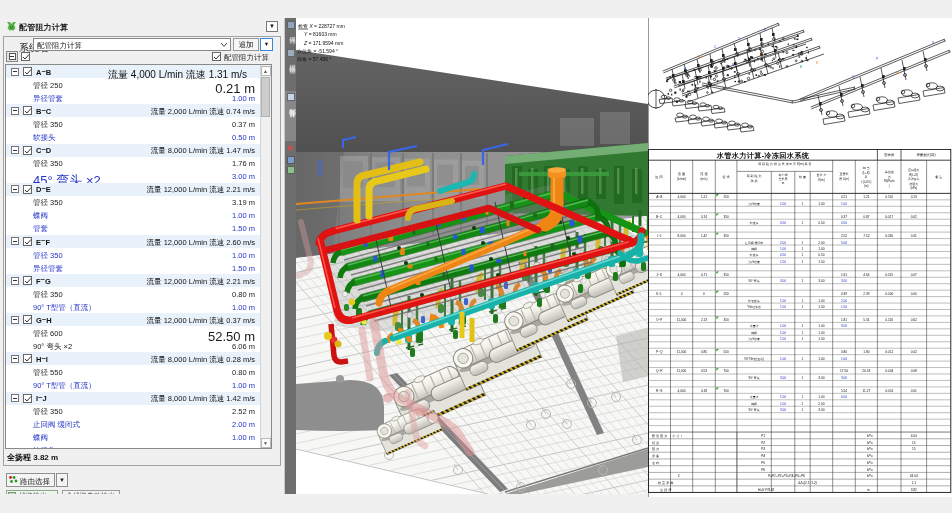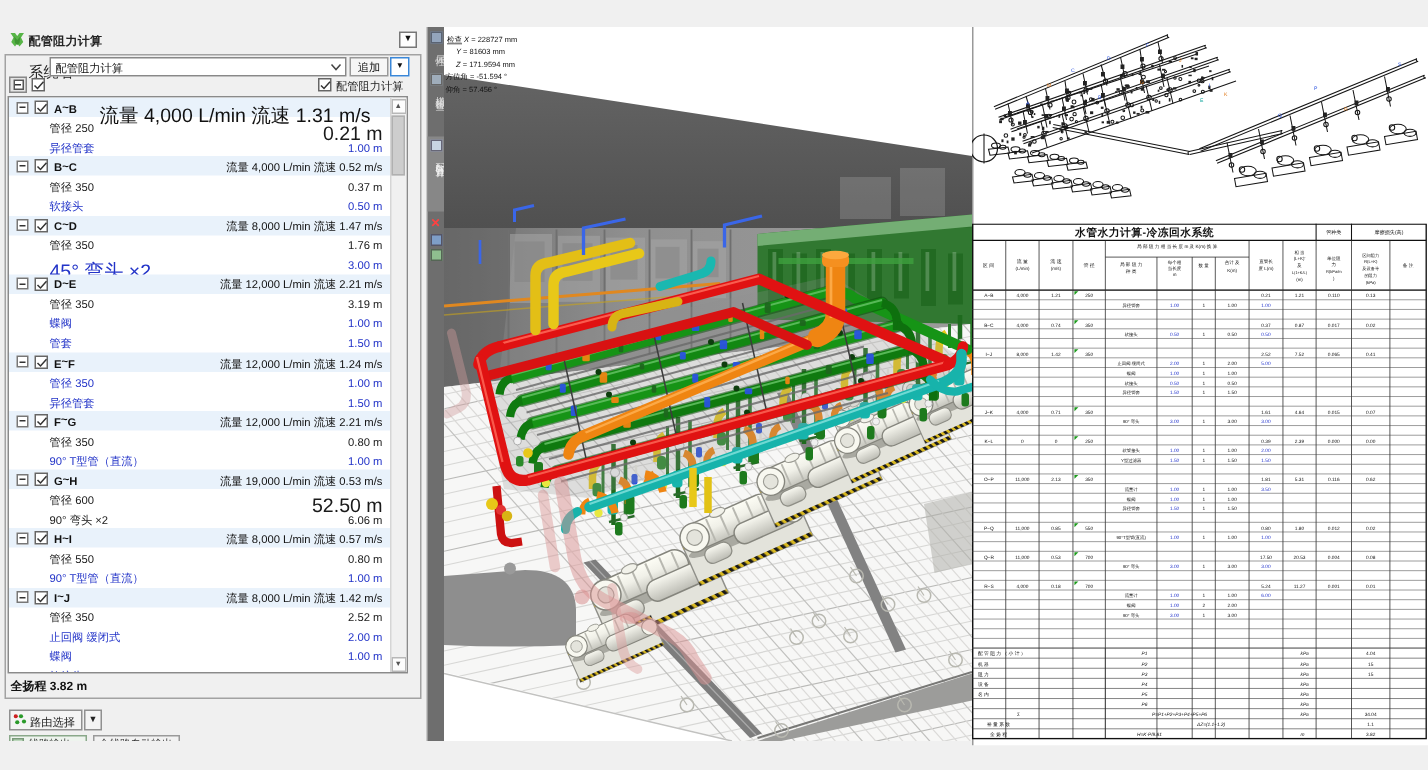--- a/index.html
+++ b/index.html
@@ -38,34 +38,34 @@
 <div class="t" style="left:224px;top:52.5px;font-size:7.5px;color:#222">配管阻力计算</div>
 <div class="abs" style="left:5px;top:64px;width:267px;height:385px;background:#fff;border:1px solid #8a8a8a;overflow:hidden">
 <div class="abs" style="left:0;top:0.2px;width:256px;height:13.05px;background:#e9f2fb"></div>
 <div class="abs" style="left:5px;top:2.7px;width:8px;height:8px;border:1px solid #777;background:#fff"></div>
 <div class="abs" style="left:7px;top:6.2px;width:4px;height:1px;background:#333"></div>
 <div class="abs" style="left:17px;top:2.2px;width:9px;height:9px;border:1px solid #666;background:#fff"></div>
 <svg class="abs" style="left:18px;top:3.2px" width="8" height="8">
       <path d="M1,4 L3,6 L7,1.5" stroke="#333" fill="none" stroke-width="1"></path>
     </svg>
 <div class="t" style="left:30px;top:2.8px;font-size:7.5px;font-weight:bold;color:#111">A<span style="position:relative;top:-1.2px">~</span>B</div>
-<div class="t" style="right:24px;top:2.8px;font-size:13px;color:#111">流量 4,000 L/min 流速 1.31 m/s</div>
+<div class="t" style="right:24px;top:2.8px;font-size:10px;color:#111">流量 4,000 L/min 流速 1.31 m/s</div>
 <div class="t" style="left:27px;top:15.8px;font-size:7.5px;color:#1a1a1a">管径 250</div>
 <div class="t" style="right:16px;top:15.8px;font-size:13px;color:#1a1a1a">0.21 m</div>
 <div class="t" style="left:27px;top:28.9px;font-size:7.5px;color:#2233c8">异径管套</div>
 <div class="t" style="right:16px;top:28.9px;font-size:7.5px;color:#2233c8">1.00 m</div>
 <div class="abs" style="left:0;top:39.4px;width:256px;height:13.05px;background:#e9f2fb"></div>
 <div class="abs" style="left:5px;top:41.9px;width:8px;height:8px;border:1px solid #777;background:#fff"></div>
 <div class="abs" style="left:7px;top:45.4px;width:4px;height:1px;background:#333"></div>
 <div class="abs" style="left:17px;top:41.4px;width:9px;height:9px;border:1px solid #666;background:#fff"></div>
 <svg class="abs" style="left:18px;top:42.4px" width="8" height="8">
       <path d="M1,4 L3,6 L7,1.5" stroke="#333" fill="none" stroke-width="1"></path>
     </svg>
 <div class="t" style="left:30px;top:42.0px;font-size:7.5px;font-weight:bold;color:#111">B<span style="position:relative;top:-1.2px">~</span>C</div>
-<div class="t" style="right:16px;top:42.0px;font-size:7.5px;color:#111">流量 4,000 L/min 流速 0.52 m/s</div>
+<div class="t" style="right:16px;top:42.0px;font-size:7.5px;color:#111">流量 2,000 L/min 流速 0.74 m/s</div>
 <div class="t" style="left:27px;top:55.0px;font-size:7.5px;color:#1a1a1a">管径 350</div>
 <div class="t" style="right:16px;top:55.0px;font-size:7.5px;color:#1a1a1a">0.37 m</div>
 <div class="t" style="left:27px;top:68.0px;font-size:7.5px;color:#2233c8">软接头</div>
 <div class="t" style="right:16px;top:68.0px;font-size:7.5px;color:#2233c8">0.50 m</div>
 <div class="abs" style="left:0;top:78.5px;width:256px;height:13.05px;background:#e9f2fb"></div>
 <div class="abs" style="left:5px;top:81.0px;width:8px;height:8px;border:1px solid #777;background:#fff"></div>
 <div class="abs" style="left:7px;top:84.5px;width:4px;height:1px;background:#333"></div>
 <div class="abs" style="left:17px;top:80.5px;width:9px;height:9px;border:1px solid #666;background:#fff"></div>
 <svg class="abs" style="left:18px;top:81.5px" width="8" height="8">
       <path d="M1,4 L3,6 L7,1.5" stroke="#333" fill="none" stroke-width="1"></path>
@@ -92,21 +92,21 @@
 <div class="t" style="left:27px;top:159.4px;font-size:7.5px;color:#2233c8">管套</div>
 <div class="t" style="right:16px;top:159.4px;font-size:7.5px;color:#2233c8">1.50 m</div>
 <div class="abs" style="left:0;top:169.9px;width:256px;height:13.05px;background:#e9f2fb"></div>
 <div class="abs" style="left:5px;top:172.4px;width:8px;height:8px;border:1px solid #777;background:#fff"></div>
 <div class="abs" style="left:7px;top:175.9px;width:4px;height:1px;background:#333"></div>
 <div class="abs" style="left:17px;top:171.9px;width:9px;height:9px;border:1px solid #666;background:#fff"></div>
 <svg class="abs" style="left:18px;top:172.9px" width="8" height="8">
       <path d="M1,4 L3,6 L7,1.5" stroke="#333" fill="none" stroke-width="1"></path>
     </svg>
 <div class="t" style="left:30px;top:172.5px;font-size:7.5px;font-weight:bold;color:#111">E<span style="position:relative;top:-1.2px">~</span>F</div>
-<div class="t" style="right:16px;top:172.5px;font-size:7.5px;color:#111">流量 12,000 L/min 流速 1.24 m/s</div>
+<div class="t" style="right:16px;top:172.5px;font-size:7.5px;color:#111">流量 12,000 L/min 流速 2.60 m/s</div>
 <div class="t" style="left:27px;top:185.5px;font-size:7.5px;color:#2233c8">管径 350</div>
 <div class="t" style="right:16px;top:185.5px;font-size:7.5px;color:#2233c8">1.00 m</div>
 <div class="t" style="left:27px;top:198.6px;font-size:7.5px;color:#2233c8">异径管套</div>
 <div class="t" style="right:16px;top:198.6px;font-size:7.5px;color:#2233c8">1.50 m</div>
 <div class="abs" style="left:0;top:209.0px;width:256px;height:13.05px;background:#e9f2fb"></div>
 <div class="abs" style="left:5px;top:211.5px;width:8px;height:8px;border:1px solid #777;background:#fff"></div>
 <div class="abs" style="left:7px;top:215.0px;width:4px;height:1px;background:#333"></div>
 <div class="abs" style="left:17px;top:211.0px;width:9px;height:9px;border:1px solid #666;background:#fff"></div>
 <svg class="abs" style="left:18px;top:212.0px" width="8" height="8">
       <path d="M1,4 L3,6 L7,1.5" stroke="#333" fill="none" stroke-width="1"></path>
@@ -118,34 +118,34 @@
 <div class="t" style="left:27px;top:237.7px;font-size:7.5px;color:#2233c8">90° T型管（直流）</div>
 <div class="t" style="right:16px;top:237.7px;font-size:7.5px;color:#2233c8">1.00 m</div>
 <div class="abs" style="left:0;top:248.2px;width:256px;height:13.05px;background:#e9f2fb"></div>
 <div class="abs" style="left:5px;top:250.7px;width:8px;height:8px;border:1px solid #777;background:#fff"></div>
 <div class="abs" style="left:7px;top:254.2px;width:4px;height:1px;background:#333"></div>
 <div class="abs" style="left:17px;top:250.2px;width:9px;height:9px;border:1px solid #666;background:#fff"></div>
 <svg class="abs" style="left:18px;top:251.2px" width="8" height="8">
       <path d="M1,4 L3,6 L7,1.5" stroke="#333" fill="none" stroke-width="1"></path>
     </svg>
 <div class="t" style="left:30px;top:250.8px;font-size:7.5px;font-weight:bold;color:#111">G<span style="position:relative;top:-1.2px">~</span>H</div>
-<div class="t" style="right:16px;top:250.8px;font-size:7.5px;color:#111">流量 19,000 L/min 流速 0.53 m/s</div>
+<div class="t" style="right:16px;top:250.8px;font-size:7.5px;color:#111">流量 12,000 L/min 流速 0.37 m/s</div>
 <div class="t" style="left:27px;top:263.8px;font-size:7.5px;color:#1a1a1a">管径 600</div>
 <div class="t" style="right:16px;top:263.8px;font-size:13px;color:#1a1a1a">52.50 m</div>
 <div class="t" style="left:27px;top:276.9px;font-size:7.5px;color:#1a1a1a">90° 弯头 ×2</div>
 <div class="t" style="right:16px;top:276.9px;font-size:7.5px;color:#1a1a1a">6.06 m</div>
 <div class="abs" style="left:0;top:287.3px;width:256px;height:13.05px;background:#e9f2fb"></div>
 <div class="abs" style="left:5px;top:289.8px;width:8px;height:8px;border:1px solid #777;background:#fff"></div>
 <div class="abs" style="left:7px;top:293.3px;width:4px;height:1px;background:#333"></div>
 <div class="abs" style="left:17px;top:289.3px;width:9px;height:9px;border:1px solid #666;background:#fff"></div>
 <svg class="abs" style="left:18px;top:290.3px" width="8" height="8">
       <path d="M1,4 L3,6 L7,1.5" stroke="#333" fill="none" stroke-width="1"></path>
     </svg>
 <div class="t" style="left:30px;top:289.9px;font-size:7.5px;font-weight:bold;color:#111">H<span style="position:relative;top:-1.2px">~</span>I</div>
-<div class="t" style="right:16px;top:289.9px;font-size:7.5px;color:#111">流量 8,000 L/min 流速 0.57 m/s</div>
+<div class="t" style="right:16px;top:289.9px;font-size:7.5px;color:#111">流量 8,000 L/min 流速 0.28 m/s</div>
 <div class="t" style="left:27px;top:303.0px;font-size:7.5px;color:#1a1a1a">管径 550</div>
 <div class="t" style="right:16px;top:303.0px;font-size:7.5px;color:#1a1a1a">0.80 m</div>
 <div class="t" style="left:27px;top:316.0px;font-size:7.5px;color:#2233c8">90° T型管（直流）</div>
 <div class="t" style="right:16px;top:316.0px;font-size:7.5px;color:#2233c8">1.00 m</div>
 <div class="abs" style="left:0;top:326.5px;width:256px;height:13.05px;background:#e9f2fb"></div>
 <div class="abs" style="left:5px;top:329.0px;width:8px;height:8px;border:1px solid #777;background:#fff"></div>
 <div class="abs" style="left:7px;top:332.5px;width:4px;height:1px;background:#333"></div>
 <div class="abs" style="left:17px;top:328.5px;width:9px;height:9px;border:1px solid #666;background:#fff"></div>
 <svg class="abs" style="left:18px;top:329.5px" width="8" height="8">
       <path d="M1,4 L3,6 L7,1.5" stroke="#333" fill="none" stroke-width="1"></path>

